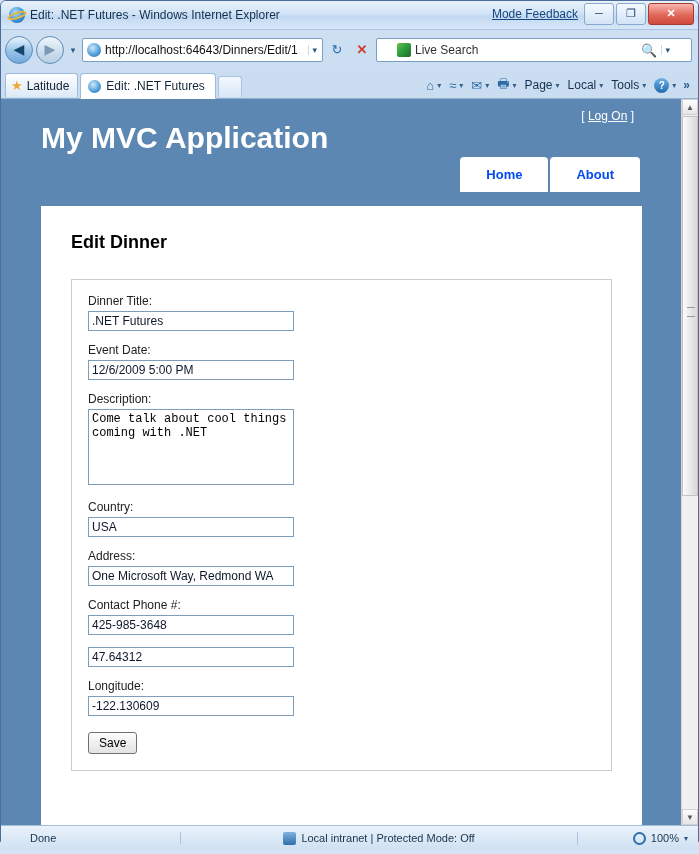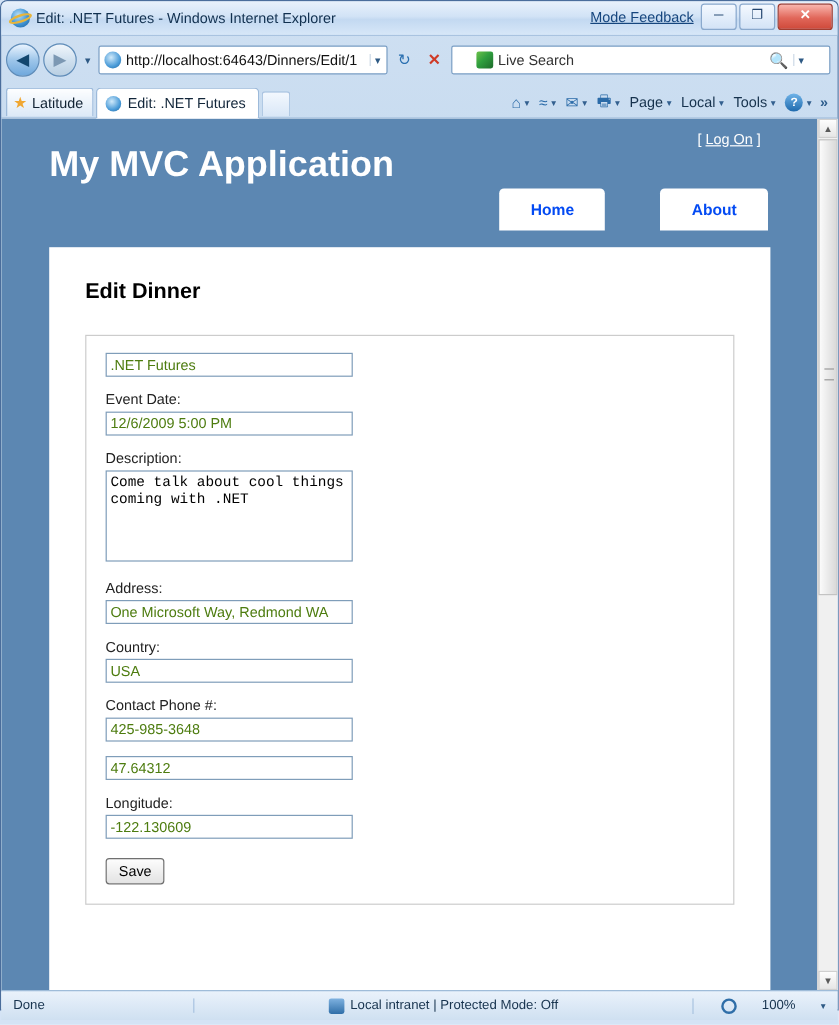--- a/index.html
+++ b/index.html
@@ -347,21 +347,20 @@
     gap: 2px;
   }
   .menu-item {
     background: #fff;
     color: #034af3;
     font-weight: bold;
     font-size: 13px;
     padding: 10px 26px;
     border-radius: 4px 4px 0 0;
     cursor: pointer;
-    margin-left: 44px;
   }
   .content {
     position: absolute;
     left: 40px;
     right: 40px;
     top: 107px;
     bottom: 0;
     background: #fff;
     padding: 26px 30px 10px 30px;
     box-sizing: border-box;
@@ -384,21 +383,21 @@
     margin-bottom: 3px;
   }
   .field input[type=text] {
     width: 202px;
     box-sizing: border-box;
     height: 20px;
     border: 1px solid #7f9db9;
     font-family: "Liberation Sans", sans-serif;
     font-size: 12px;
     padding: 1px 3px;
-    color: #4d7c0f;
+    color: #0f172a;
   }
   .field input.wide { width: 206px; }
   .field textarea {
     width: 206px;
     height: 76px;
     box-sizing: border-box;
     border: 1px solid #7f9db9;
     font-family: "Liberation Mono", monospace;
     font-size: 12px;
     padding: 2px 3px;
@@ -471,41 +470,42 @@
     font-size: 11px;
     color: #18344f;
     background: linear-gradient(to bottom, #eaf2fb, #cfe0f1);
     border-top: 1px solid #9fbcd9;
     padding: 0 4px;
   }
   .st-done {
     width: 150px;
     padding-left: 6px;
     border-right: 1px solid #a9c3e0;
+    margin-left: 19px;
   }
   .st-zone {
     flex: 1;
     text-align: center;
     display: flex;
     align-items: center;
     justify-content: center;
     gap: 5px;
   }
   .zone-icon {
     width: 13px; height: 13px;
     border-radius: 2px;
     background: linear-gradient(to bottom, #7fb2e0, #2f6ea8);
     display: inline-block;
   }
   .st-zoom {
     width: 110px;
     display: flex;
     align-items: center;
     justify-content: flex-end;
-    gap: 21px;
+    gap: 5px;
     padding-right: 6px;
     border-left: 1px solid #a9c3e0;
   }
   .zoom-ic {
     width: 13px; height: 13px;
     border: 2px solid #2f6ea8;
     border-radius: 50%;
     box-sizing: border-box;
   }
   .zdrop { font-size: 8px; color: #2d5984; }
@@ -609,41 +609,42 @@
           <div class="menu-item">About</div>
         </div>
       </div>
 
       <div class="content">
         <h2 class="page-h">Edit Dinner</h2>
 
         <fieldset class="form-box">
 
           <div class="field">
+            <label>Dinner Title:</label>
             <input type="text" class="wide" value=".NET Futures" style="">
           </div>
 
           <div class="field">
             <label>Event Date:</label>
             <input type="text" class="wide" value="12/6/2009 5:00 PM" style="">
           </div>
 
           <div class="field">
             <label>Description:</label>
             <textarea style="">Come talk about cool things coming with .NET</textarea>
           </div>
 
           <div class="field">
+            <label>Country:</label>
+            <input type="text" class="wide" value="USA" style="">
+          </div>
+
+          <div class="field">
             <label>Address:</label>
             <input type="text" class="wide" value="One Microsoft Way, Redmond WA" style="">
-          </div>
-
-          <div class="field">
-            <label>Country:</label>
-            <input type="text" class="wide" value="USA" style="">
           </div>
 
           <div class="field">
             <label>Contact Phone #:</label>
             <input type="text" class="wide" value="425-985-3648" style="">
           </div>
 
           <div class="field">
             <input type="text" class="wide" value="47.64312" style="">
           </div>

